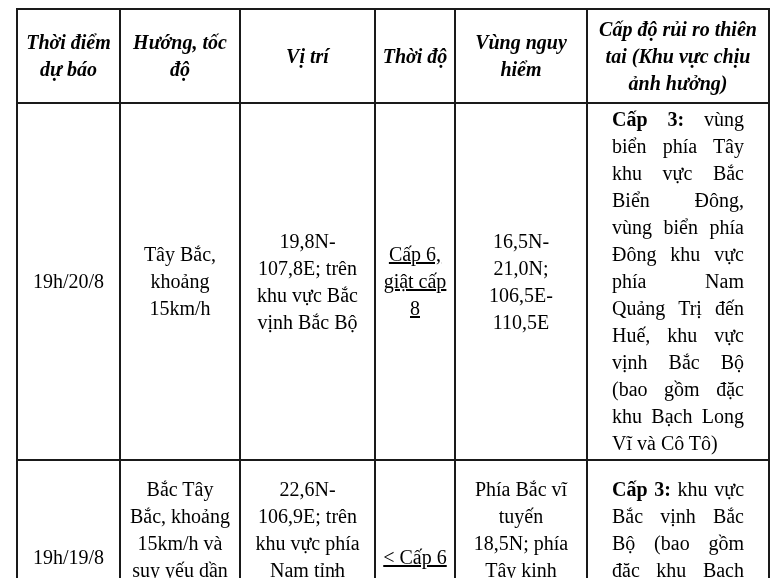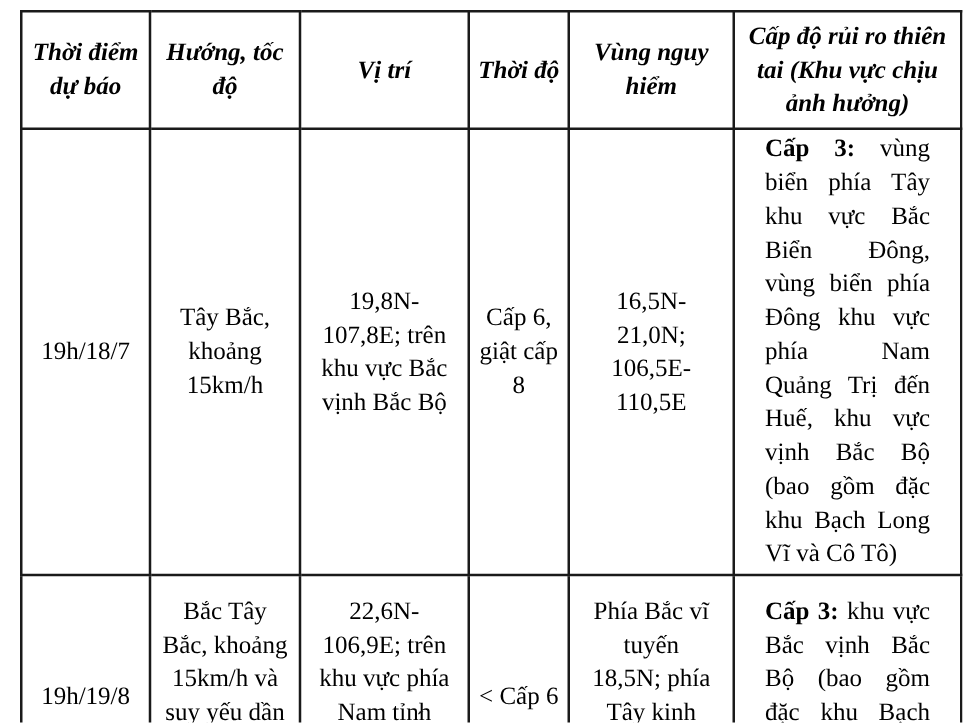--- a/index.html
+++ b/index.html
@@ -44,21 +44,21 @@
   }
   tr.row-1 td { height: 275px; }
   tr.row-2 td { height: 188px; }
   col.col-time      { width: 103px; }
   col.col-direction { width: 120px; }
   col.col-position  { width: 135px; }
   col.col-intensity { width: 80px;  }
   col.col-danger    { width: 132px; }
   col.col-risk      { width: 182px; }
   td.cell-direction { padding: 2px 8px; }
-  td.cell-intensity { padding: 2px 6px; }
+  td.cell-intensity { padding: 2px 6px; text-decoration: underline; }
   td.cell-danger    { padding: 2px 16px; }
   td.cell-risk {
     text-align: justify;
     padding: 2px 24px;
   }
   td.cell-risk b { font-weight: bold; }
   .clipped-fragment {
     position: absolute;
     left: 333px;
     top: 569px;
@@ -90,21 +90,21 @@
         <th>Thời điểm dự báo</th>
         <th>Hướng, tốc độ</th>
         <th>Vị trí</th>
         <th>Thời độ</th>
         <th>Vùng nguy hiểm</th>
         <th>Cấp độ rủi ro thiên tai (Khu vực chịu ảnh hưởng)</th>
       </tr>
     </thead>
     <tbody>
       <tr class="row-1">
-        <td class="cell-time">19h/18/7</td>
+        <td class="cell-time">19h/20/8</td>
         <td class="cell-direction">Tây Bắc, khoảng 15km/h</td>
         <td class="cell-position">19,8N-107,8E; trên khu vực Bắc vịnh Bắc Bộ</td>
         <td class="cell-intensity">Cấp 6, giật cấp 8</td>
         <td class="cell-danger">16,5N-21,0N; 106,5E-110,5E</td>
         <td class="cell-risk"><b>Cấp 3:</b> <span>vùng biển phía Tây khu vực Bắc Biển Đông, vùng biển phía Đông khu vực phía Nam Quảng Trị đến Huế, khu vực vịnh Bắc Bộ (bao gồm đặc khu Bạch Long Vĩ và Cô Tô)</span></td>
       </tr>
       <tr class="row-2">
         <td class="cell-time">19h/19/8</td>
         <td class="cell-direction">Bắc Tây Bắc, khoảng 15km/h và suy yếu dần thành vùng áp thấp</td>
         <td class="cell-position">22,6N-106,9E; trên khu vực phía Nam tỉnh Quảng Tây (Trung Quốc)</td>

